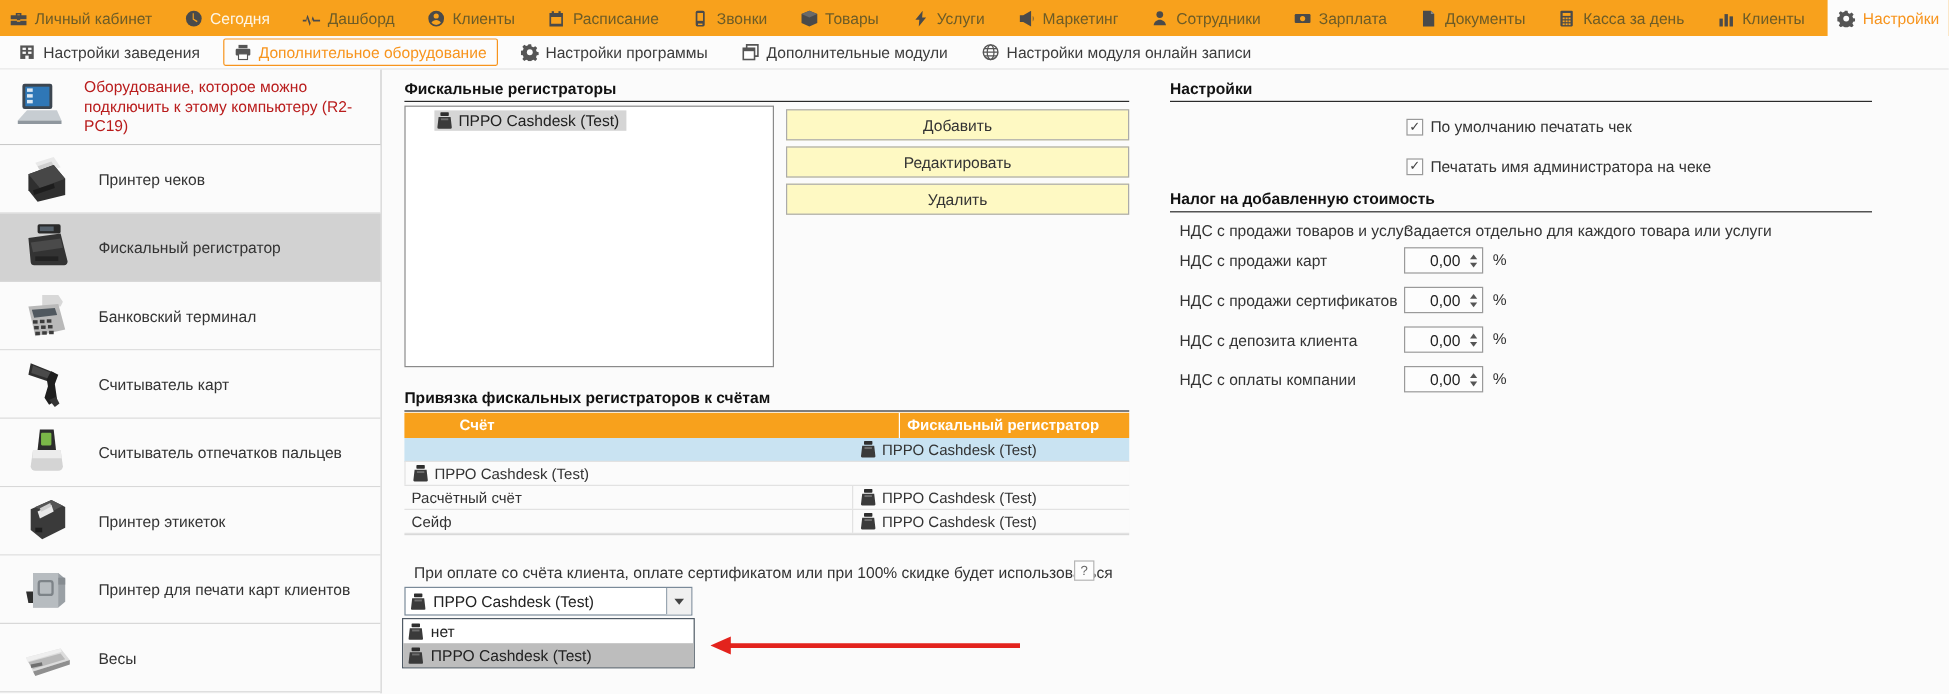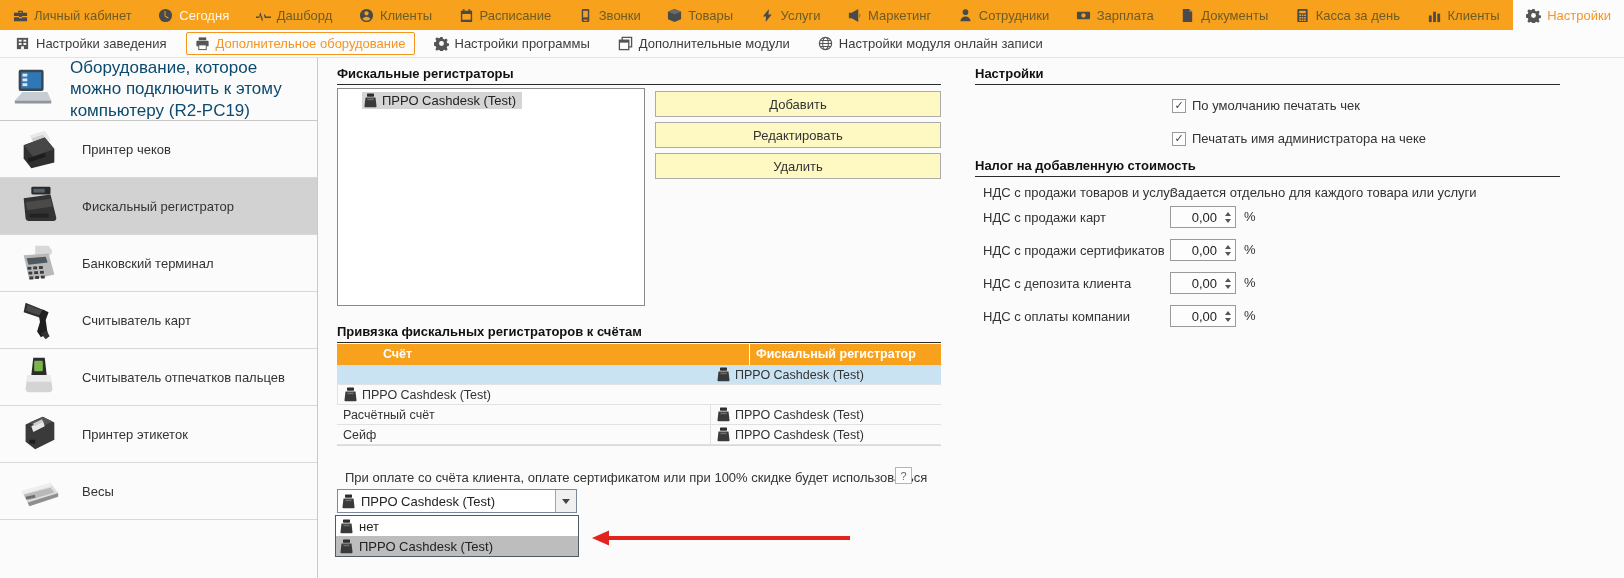--- a/index.html
+++ b/index.html
@@ -4,21 +4,21 @@
 <style>
   * { margin:0; padding:0; box-sizing:border-box; }
   html,body { width:1624px; height:578px; overflow:hidden; background:#fbfbfb;
               font-family:"Liberation Sans","DejaVu Sans",sans-serif; }
   #app { position:relative; width:1624px; height:578px; background:#fbfbfb; }
 
   
   .topbar { position:absolute; left:0; top:0; width:1624px; height:30px;
             background:#f8a11c; display:flex; align-items:stretch;
             justify-content:space-between; }
-  .topbar-item { display:flex; align-items:center; gap:6px; padding:0 13px;
+  .topbar-item { display:flex; align-items:center; gap:6px; padding:0 8px;
                  font-size:13px; color:#6d5c27; white-space:nowrap; cursor:pointer; }
   .topbar-item svg { width:15px; height:15px; fill:#4a4a4a; flex:0 0 auto; }
   .topbar-item.highlighted { color:#fdf6e7; }
   .topbar-item.active { background:#fcfcfc; color:#f7941d; }
   .topbar-item.active svg { fill:#555; }
 
   
   .tabbar { position:absolute; left:0; top:30px; width:1624px; height:28px;
             background:#fcfcfc; border-bottom:1px solid #e3e3e3;
             display:flex; align-items:center; gap:10px; padding:0 6px; }
@@ -27,21 +27,21 @@
          white-space:nowrap; cursor:pointer; }
   .tab svg { width:15px; height:15px; fill:#555; }
   .tab.active { border-color:#f7941d; color:#f7941d; border-radius:2px; }
 
   
   .sidebar { position:absolute; left:0; top:58px; width:318px; height:520px;
              background:#fbfbfb; border-right:1px solid #c9c9c9; }
   .sidebar-header { display:flex; align-items:center; gap:10px; padding:6px 8px;
                     height:62px; }
   .sidebar-header svg { width:52px; height:46px; flex:0 0 auto; }
-  .sidebar-header-text { font-size:17px; color:#0c4a6e; line-height:1.25; }
+  .sidebar-header-text { font-size:13px; color:#b91c1c; line-height:1.25; }
   .sidebar-list { border-top:1px solid #c9c9c9; }
   .sidebar-item { height:57px; display:flex; align-items:center; gap:4px;
                   border-bottom:1px solid #d8d8d8; cursor:pointer; background:#fbfbfb; }
   .sidebar-item.selected { background:#d2d2d2; }
   .sidebar-item .dev { width:78px; display:flex; justify-content:center; flex:0 0 auto; }
   .sidebar-item .dev svg { width:46px; height:46px; }
   .sidebar-item-label { font-size:13px; color:#333; }
 
   
   .sec-title { position:absolute; font-size:13px; font-weight:bold; color:#111;
@@ -478,20 +478,28 @@
           <span class="dev">
             <svg>
               <use href="#d-label-printer"></use>
             </svg>
           </span>
           <span class="sidebar-item-label">Принтер этикеток</span>
         </div>
       <div class="sidebar-item">
           <span class="dev">
             <svg>
+              <use href="#d-card-printer"></use>
+            </svg>
+          </span>
+          <span class="sidebar-item-label">Принтер для печати карт клиентов</span>
+        </div>
+      <div class="sidebar-item">
+          <span class="dev">
+            <svg>
               <use href="#d-scales"></use>
             </svg>
           </span>
           <span class="sidebar-item-label">Весы</span>
         </div>
     </div>
   </div>
 
   <div class="sec-title" style="left:337px; top:66px; width:604px;">Фискальные регистраторы</div>
 

